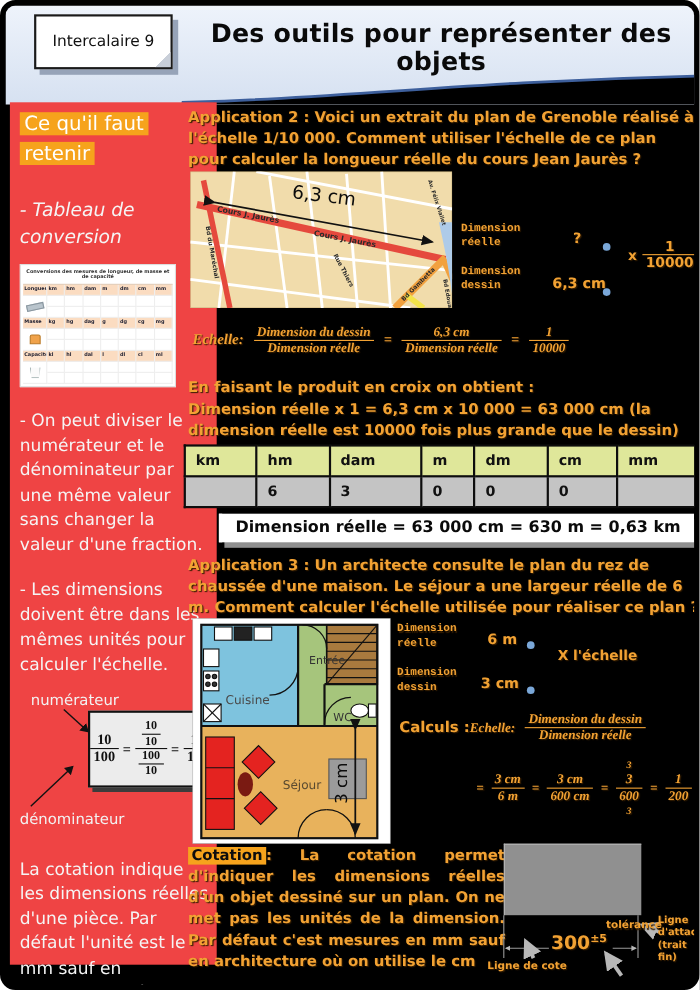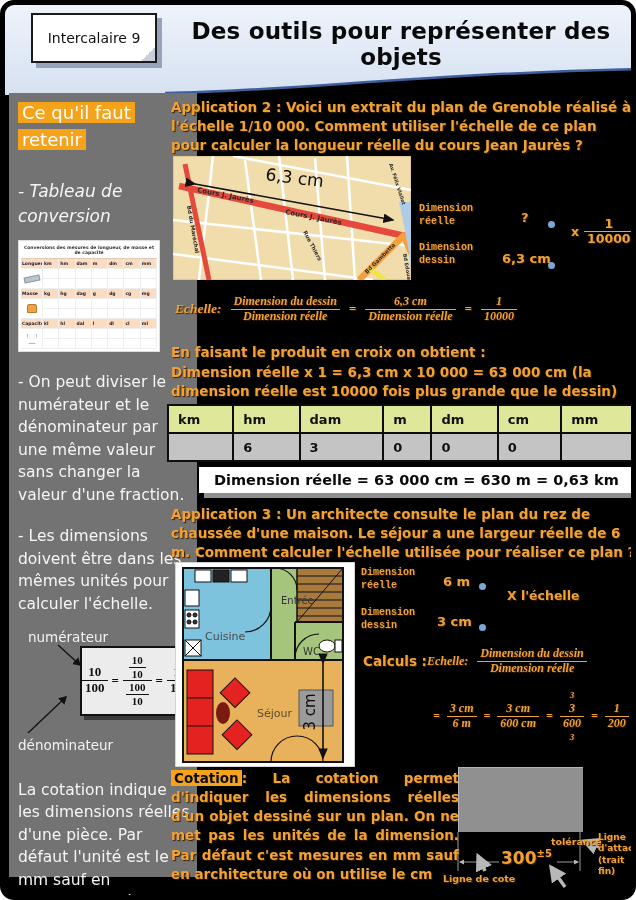--- a/index.html
+++ b/index.html
@@ -12,21 +12,21 @@
   .tabbox{position:absolute;left:26px;top:8px;width:122px;height:46px;background:#fff;
           border:2px solid #1a1a1a;box-shadow:5px 5px 0 #96a3b8;display:flex;
           align-items:center;justify-content:center;font-size:14px;color:#111;}
   .tabbox::after{content:"";position:absolute;right:0;bottom:0;width:14px;height:14px;
           background:linear-gradient(135deg,transparent 50%,#c9cfd9 50%);}
   .title{position:absolute;left:162px;top:13px;width:468px;text-align:center;
          font-size:23px;font-weight:600;color:#0a0a0a;letter-spacing:.2px;}
   .subtitle{position:absolute;left:162px;top:47px;width:468px;text-align:center;
          font-size:15px;color:#0a0a0a;}
   
-  .sidebar{position:absolute;left:4px;top:88px;width:188px;height:784px;background:#737373;
+  .sidebar{position:absolute;left:4px;top:88px;width:188px;height:784px;background:#ef4444;
            box-sizing:border-box;padding:6px 7px 0 9px;color:#f5f5f5;}
   .retenir{width:120px;font-size:18px;line-height:1.5;}
   .retenir span{background:#f6a31c;color:#fff;padding:0 4px;box-decoration-break:clone;
            -webkit-box-decoration-break:clone;}
   .side-item{margin-top:26px;font-size:17px;line-height:1.45;font-style:italic;}
   .convtable{margin-top:12px;width:142px;background:#fff;border:1px solid #ddd;
            box-sizing:border-box;padding:2px;}
   .convtitle{font-size:4.5px;color:#333;text-align:center;font-weight:bold;padding:2px 0 3px;}
   .convgrid{display:grid;grid-template-columns:22px repeat(7,1fr);border-top:1px solid #e0c9b5;}
   .convgrid div{border-right:1px solid #eee;border-bottom:1px solid #eee;font-size:4.5px;

